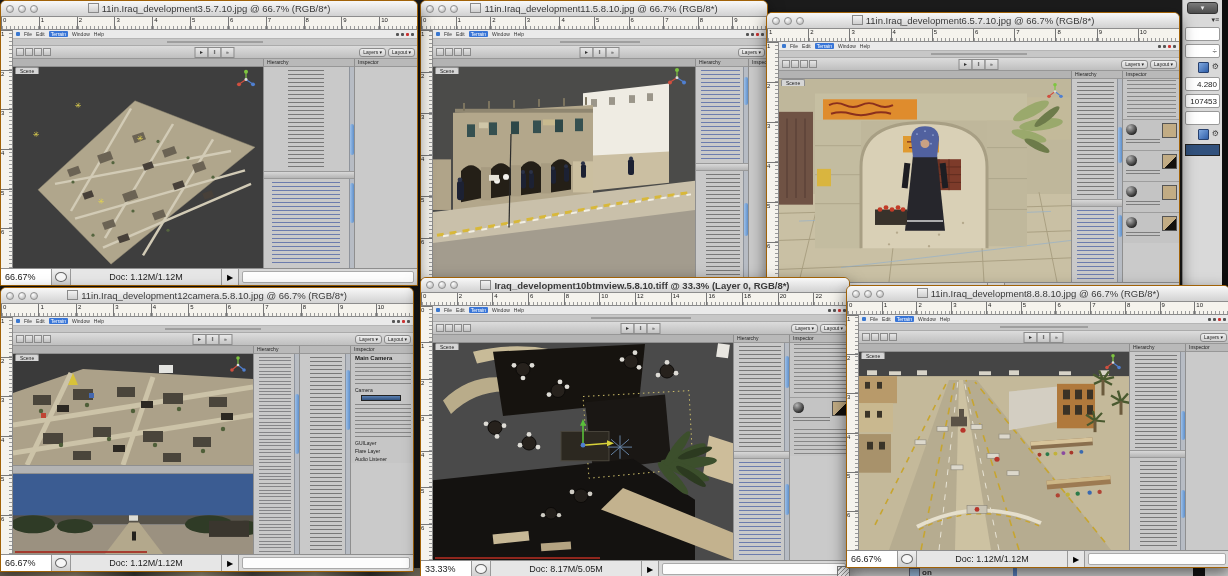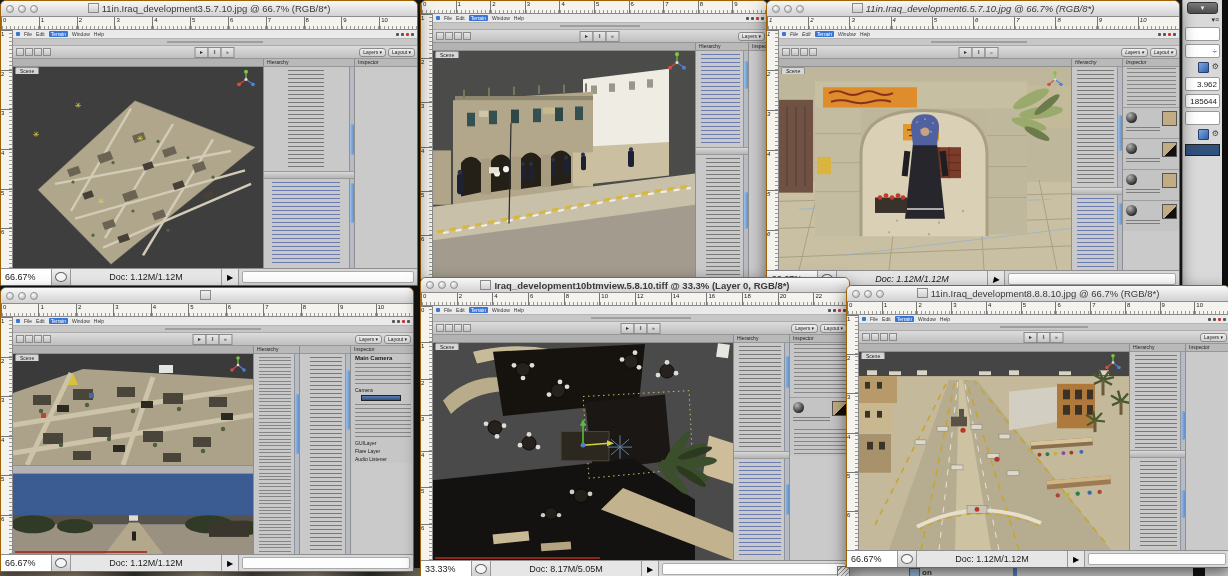--- a/index.html
+++ b/index.html
@@ -119,41 +119,49 @@
 
 <div class="dock">
   <div class="topdrop">▾</div>
   <div class="pmenu">▾≡</div>
   <div class="fld"></div>
   <div class="fld">÷</div>
   <div class="icons">
       <span class="cube"></span>
       <span class="gear">⚙</span>
     </div>
-  <div class="fld">3.962</div>
-  <div class="fld">185644</div>
+  <div class="fld">4.280</div>
+  <div class="fld">107453</div>
   <div class="fld"></div>
   <div class="icons">
       <span class="cube"></span>
       <span class="gear">⚙</span>
     </div>
   <div class="swatch"></div>
 </div>
 <div class="edgeblack"></div>
 <div class="fragment" style="left:1146px;top:277px;">GB/8*)</div>
 <div class="strip-l"></div>
 <div class="strip-r">
   <span class="fico"></span>
   <span>on</span>
   <span class="bluefrag"></span>
   <span class="blksq"></span>
 </div>
 <div class="grip"></div>
 
 <div class="psw" style="left:420px;top:0;width:346px;height:278px;z-index:1;border-radius:6px 6px 0 0;">
+  <div class="tbar">
+    <div class="lights">
+        <span class="light"></span>
+        <span class="light"></span>
+        <span class="light"></span>
+      </div>
+    <div class="ttext"><span class="docicon"></span><span>11in.Iraq_development11.5.8.10.jpg @ 66.7% (RGB/8*)</span></div>
+  </div>
   <div class="hruler">
       <span class="num">0</span>
       <span class="num">1</span>
       <span class="num">2</span>
       <span class="num">3</span>
       <span class="num">4</span>
       <span class="num">5</span>
       <span class="num">6</span>
       <span class="num">7</span>
       <span class="num">8</span>
@@ -455,21 +463,21 @@
     <span class="zoombox">66.67%</span>
     <span class="clockbtn">
         <i></i>
       </span>
     <span class="docbox">Doc: 1.12M/1.12M</span>
     <span class="parrow">▶</span>
     <span class="groove"></span>
   </div>
 </div>
 
-<div class="psw" style="left:766px;top:0;width:412px;height:286px;z-index:3;font-style:italic;">
+<div class="psw" style="left:766px;top:12px;width:412px;height:286px;z-index:3;">
   <div class="tbar">
     <div class="lights">
         <span class="light"></span>
         <span class="light"></span>
         <span class="light"></span>
       </div>
     <div class="ttext"><span class="docicon"></span><span>11in.Iraq_development6.5.7.10.jpg @ 66.7% (RGB/8*)</span></div>
   </div>
   <div class="hruler">
       <span class="num">1</span>
@@ -689,21 +697,21 @@
   </div>
 </div>
 
 <div class="psw" style="left:0;top:287px;width:412px;height:283px;z-index:4;">
   <div class="tbar">
     <div class="lights">
         <span class="light"></span>
         <span class="light"></span>
         <span class="light"></span>
       </div>
-    <div class="ttext"><span class="docicon"></span></div>
+    <div class="ttext"><span class="docicon"></span><span>11in.Iraq_development12camera.5.8.10.jpg @ 66.7% (RGB/8*)</span></div>
   </div>
   <div class="hruler">
       <span class="num">0</span>
       <span class="num">1</span>
       <span class="num">2</span>
       <span class="num">3</span>
       <span class="num">4</span>
       <span class="num">5</span>
       <span class="num">6</span>
       <span class="num">7</span>

